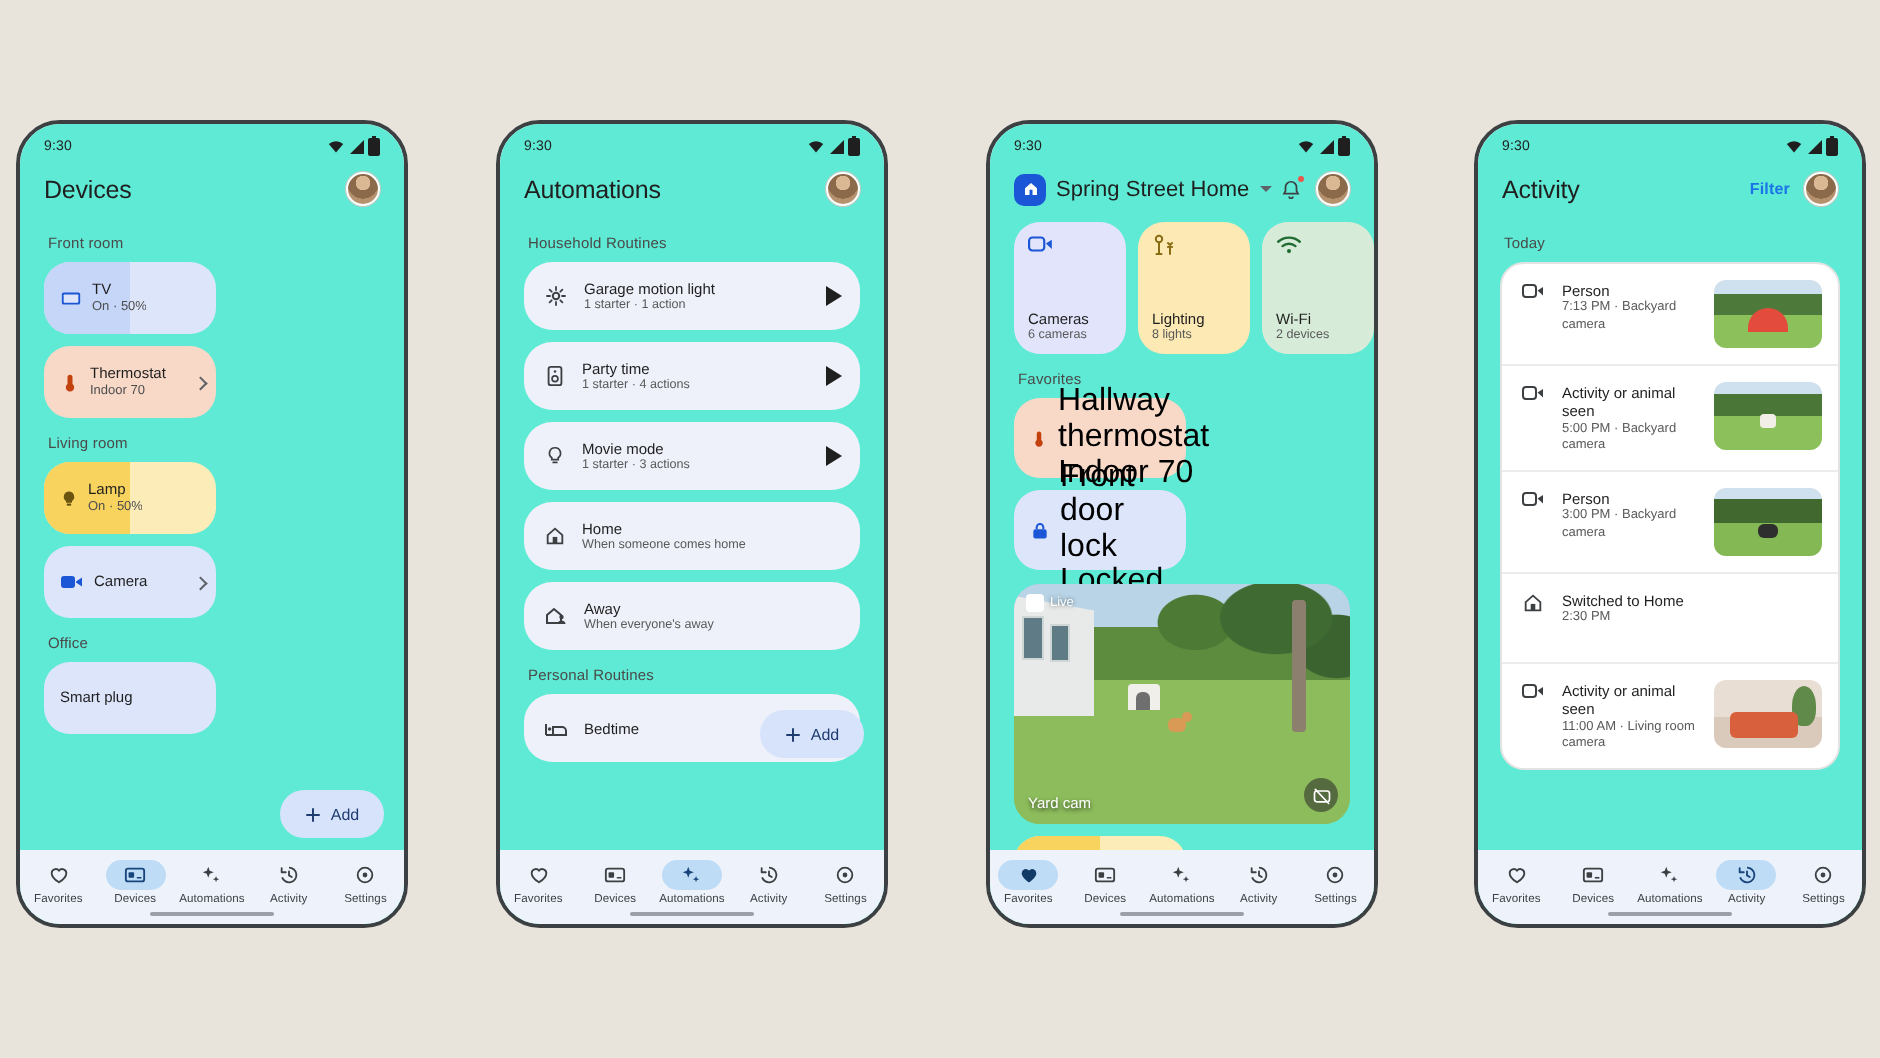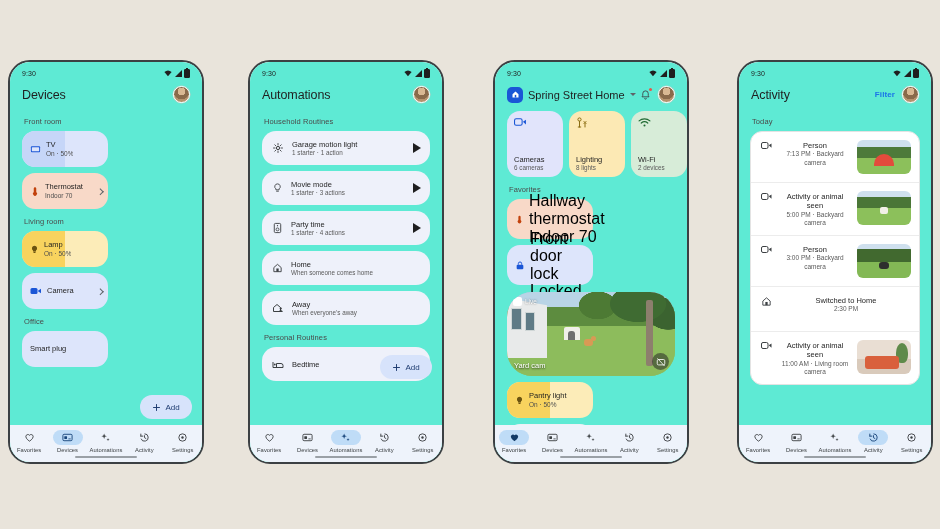--- a/index.html
+++ b/index.html
@@ -85,21 +85,21 @@
   
   .cats{display:flex;gap:6px;margin-top:2px;}
   .cat{width:56px;height:66px;border-radius:13px;padding:6px 7px;box-sizing:border-box;
        display:flex;flex-direction:column;justify-content:space-between;flex:0 0 auto;}
   .cat .c1{font-size:7.5px;color:#1f1f1f;}
   .cat .c2{font-size:6.3px;color:#5a5a5a;}
 
   .fav-tile{width:86px;height:40px;border-radius:13px;box-sizing:border-box;display:flex;align-items:center;gap:5px;padding:0 8px;position:relative;}
 
   
-  .camcard{margin-top:7px;height:84px;border-radius:25px;overflow:hidden;position:relative;
+  .camcard{margin-top:7px;height:120px;border-radius:13px;overflow:hidden;position:relative;
      background:linear-gradient(#9dc3e0 0 22%,#6f8f4f 22% 46%,#8fbb5e 46% 100%);}
   .camsky{position:absolute;inset:0;
     background:
       radial-gradient(ellipse 46px 30px at 78% 14%, #3f6b32 0 60%, rgba(63,107,50,0) 62%),
       radial-gradient(ellipse 30px 22px at 54% 16%, #4d7a34 0 62%, rgba(77,122,52,0) 64%),
       radial-gradient(ellipse 34px 26px at 96% 26%, #3b6330 0 60%, rgba(59,99,48,0) 62%),
       linear-gradient(#b9d4e6 0 18%, #5d8c3f 18% 40%, #8dbc5c 40% 100%);
   }
   .camhouse{position:absolute;left:0;top:6px;width:40px;height:60px;background:#e8eaea;
       clip-path:polygon(0 0,100% 12%,100% 100%,0 100%);}
@@ -110,21 +110,21 @@
   .camkennel{position:absolute;left:34%;top:42%;width:16px;height:13px;background:#f0efe9;border-radius:2px 2px 0 0;}
   .camkennel:before{content:"";position:absolute;left:4px;top:4px;width:7px;height:9px;background:#6f6f6f;border-radius:3px 3px 0 0;}
   .livebadge{position:absolute;left:6px;top:5px;display:flex;align-items:center;gap:3px;}
   .livesq{width:9px;height:9px;background:#fff;border-radius:2px;}
   .livetxt{font-size:6.5px;color:#fff;text-shadow:0 0 2px rgba(0,0,0,.6);}
   .camname{position:absolute;left:7px;bottom:6px;font-size:7.5px;color:#fff;text-shadow:0 1px 2px rgba(0,0,0,.7);}
   .cammute{position:absolute;right:6px;bottom:6px;width:17px;height:17px;border-radius:50%;
       background:rgba(40,40,40,.55);display:flex;align-items:center;justify-content:center;}
 
   
-  .actcard{margin:0 11px;border:1px solid #e3e3e3;border-radius:12px;overflow:hidden;background:#fff;text-align:center;}
+  .actcard{margin:0 11px;border:1px solid #e3e3e3;border-radius:12px;overflow:hidden;background:#fff;}
   .actrow{display:flex;align-items:flex-start;gap:8px;padding:8px 8px 8px 9px;border-bottom:1px solid #ececec;min-height:28px;}
   .actrow:last-child{border-bottom:none;}
   .acttxt{flex:1;line-height:1.25;padding-top:1px;}
   .act1{font-size:7.5px;color:#1f1f1f;}
   .act2{font-size:6.5px;color:#5a5a5a;}
   .actthumb{width:54px;height:34px;border-radius:6px;flex:0 0 auto;overflow:hidden;position:relative;}
   .th-yard1{background:linear-gradient(#cfe0ee 0 20%,#4d7a3a 20% 52%,#8cc05b 52% 100%);}
   .th-yard1:after{content:"";position:absolute;left:32%;top:40%;width:20px;height:12px;background:#e34b3c;border-radius:10px 10px 0 0;}
   .th-yard2{background:linear-gradient(#cfe0ee 0 18%,#4a7637 18% 50%,#8cc05b 50% 100%);}
   .th-yard2:after{content:"";position:absolute;left:42%;top:48%;width:8px;height:7px;background:#f1efe7;border-radius:2px;}
@@ -334,42 +334,42 @@
           <span class="atxt">
             <span class="a1" style="display:block">Garage motion light</span>
             <span class="a2" style="display:block">1 starter · 1 action</span>
           </span>
           <span class="play"></span>
         </div>
 
         <div class="arow">
           <span>
               <svg width="11" height="12" viewBox="0 0 24 24">
-                <path d="M12 3a6 6 0 0 0-3.5 10.9V16h7v-2.1A6 6 0 0 0 12 3Z" fill="none" stroke="#3c4043" stroke-width="1.9"></path>
-                <path d="M10 19h4" stroke="#3c4043" stroke-width="1.9" stroke-linecap="round"></path>
-              </svg>
-            </span>
-          <span class="atxt">
-            <span class="a1" style="display:block">Movie mode</span>
-            <span class="a2" style="display:block">1 starter · 3 actions</span>
-          </span>
-          <span class="play"></span>
-        </div>
-
-        <div class="arow">
-          <span>
-              <svg width="11" height="12" viewBox="0 0 24 24">
                 <rect x="5" y="2" width="14" height="20" rx="2.5" fill="none" stroke="#3c4043" stroke-width="2"></rect>
                 <circle cx="12" cy="15" r="3.2" fill="none" stroke="#3c4043" stroke-width="1.8"></circle>
                 <circle cx="12" cy="7" r="1.4" fill="#3c4043"></circle>
               </svg>
             </span>
           <span class="atxt">
             <span class="a1" style="display:block">Party time</span>
             <span class="a2" style="display:block">1 starter · 4 actions</span>
+          </span>
+          <span class="play"></span>
+        </div>
+
+        <div class="arow">
+          <span>
+              <svg width="11" height="12" viewBox="0 0 24 24">
+                <path d="M12 3a6 6 0 0 0-3.5 10.9V16h7v-2.1A6 6 0 0 0 12 3Z" fill="none" stroke="#3c4043" stroke-width="1.9"></path>
+                <path d="M10 19h4" stroke="#3c4043" stroke-width="1.9" stroke-linecap="round"></path>
+              </svg>
+            </span>
+          <span class="atxt">
+            <span class="a1" style="display:block">Movie mode</span>
+            <span class="a2" style="display:block">1 starter · 3 actions</span>
           </span>
           <span class="play"></span>
         </div>
 
         <div class="arow">
           <span>
               <svg width="11" height="12" viewBox="0 0 24 24">
                 <path d="M4 11 12 4l8 7v9H4Z" fill="none" stroke="#3c4043" stroke-width="2"></path>
                 <rect x="9.5" y="13" width="5" height="7" fill="#3c4043"></rect>
               </svg>

